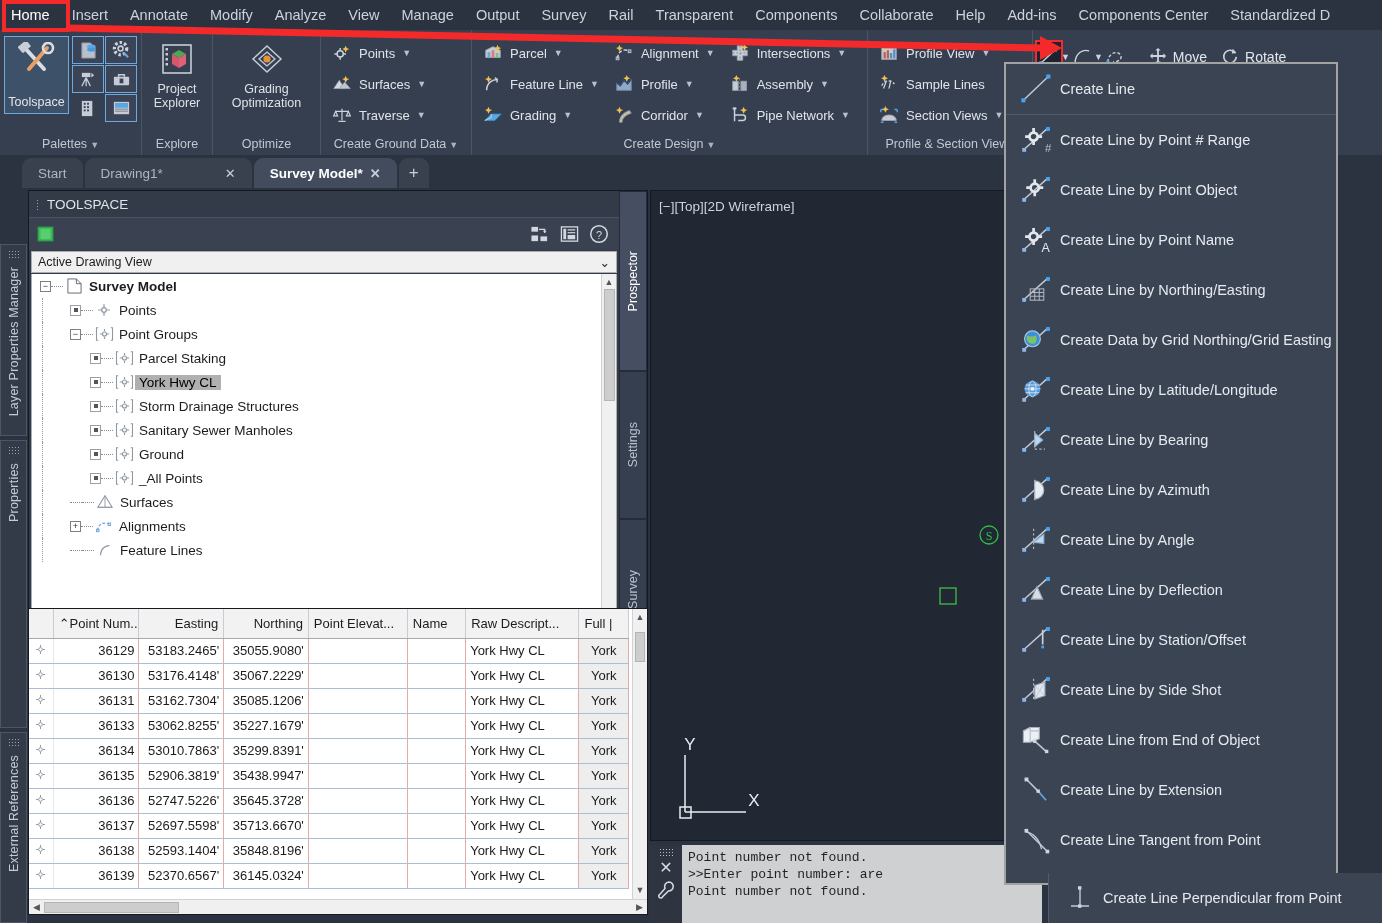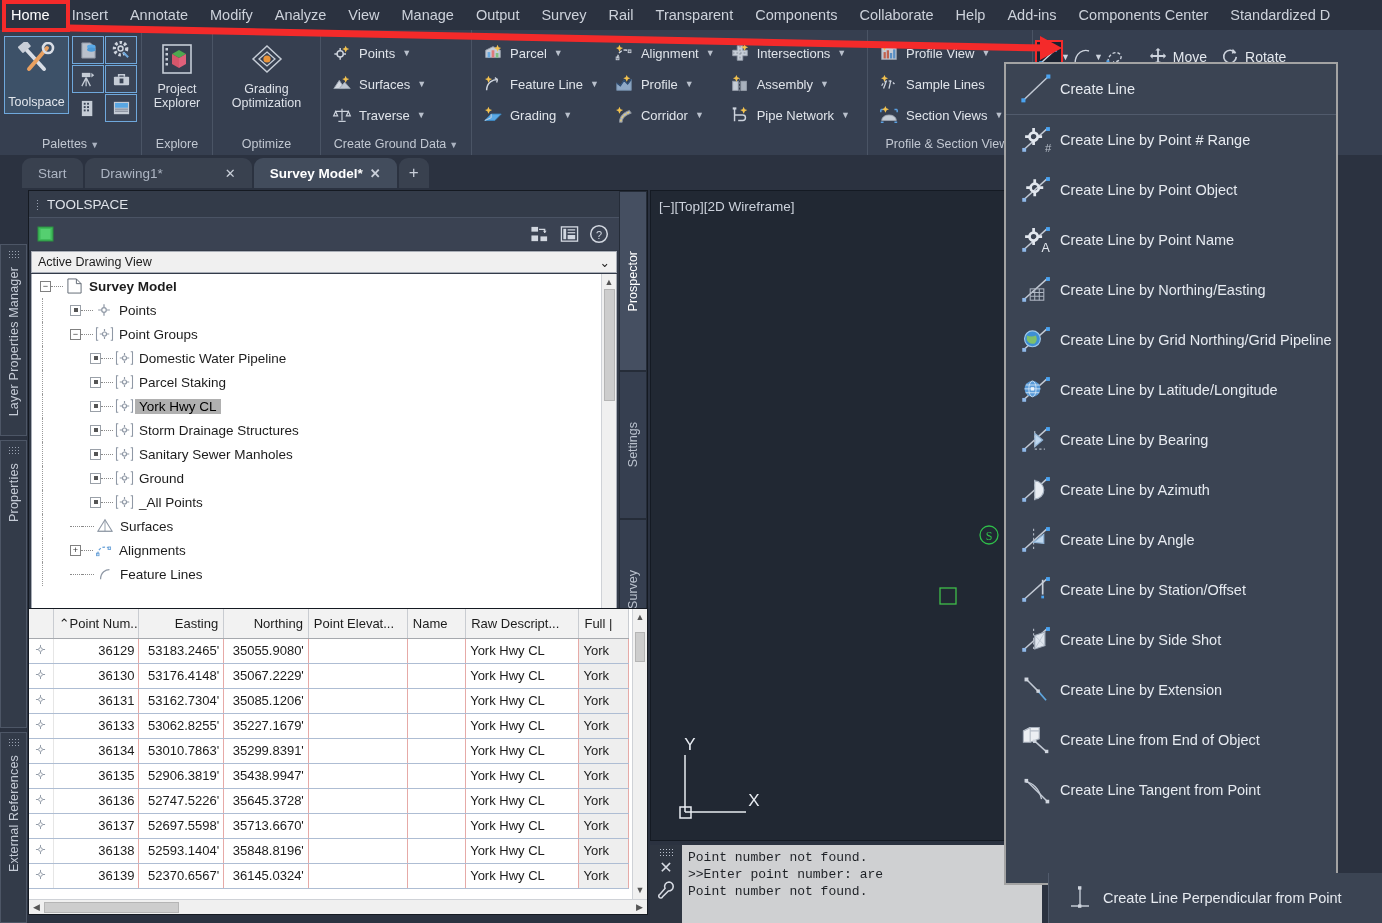--- a/index.html
+++ b/index.html
@@ -180,21 +180,21 @@
     background:#f2f2f2; font-weight:normal; height:29px;
     border-right:1px solid #c9ccd1; border-bottom:1px solid #a6a9ae;
     padding:0 5px; white-space:nowrap; overflow:hidden;
   }
   table.pt td {
     height:25px; border-right:1px solid #e6aaa7; border-bottom:1px solid #aebdd3;
     padding:0 4px; white-space:nowrap; overflow:hidden;
   }
   table.pt td.num { text-align:right; }
   table.pt td.icn { border-right:1px solid #e6e6e6; text-align:center; }
-  table.pt td.fulld { background:#eeeeee; }
+  table.pt td.fulld { background:#eeeeee;text-align:center; }
   th.rt { text-align:right; }
   th.lt { text-align:left; }
   #pt-vscroll { position:absolute; right:0; top:0; width:15px; bottom:15px; background:#f0f0f0; border-left:1px solid #cfd2d7;}
   #pt-hscroll { position:absolute; left:0; right:0; bottom:0; height:15px; background:#f0f0f0; border-top:1px solid #cfd2d7;
       display:flex; align-items:center;}
 
   
   #ts-rtabs { width:28px; display:flex; flex-direction:column; background:#2b3240; }
   .rtab {
     flex:0 0 auto; display:flex; align-items:center; justify-content:center;
@@ -533,20 +533,23 @@
                 <path d="M5 4v14M5 11h9a3 3 0 0 1 0 6H9" stroke="#cdd3dd" stroke-width="1.6" fill="none"></path>
                 <rect x="3" y="2.6" width="4" height="2.4" fill="#cdd3dd"></rect>
                 <path d="M15 2l1.2 2.6L19 5.6l-2.6 1.2L15 9.5l-1.2-2.7L11.2 5.6l2.6-1z" fill="#f2c14e"></path>
               </svg>
           </div>
           <span>Pipe Network</span>
           <span class="caret">▼</span>
         </div>
       </div>
     </div>
+    <div class="panel-title">
+      <span>Create Design</span><span class="caret">▼</span>
+    </div>
   </div>
 
   <div class="panel" style="width:165px">
     <div class="panel-body">
       <div class="rowcol">
         <div class="rbtn">
           <div class="gl">
             <svg width="20" height="20" viewBox="0 0 22 22">
                 <rect x="3" y="5" width="16" height="13" fill="#c5ccd6" stroke="#9aa2ae"></rect>
                 <g fill="#c0614d">
@@ -753,35 +756,20 @@
             <span class="exp">−</span>
             <span class="lead"></span>
             <span class="ico">
               <svg width="19" height="16" viewBox="0 0 21 18">
                 <path d="M3.5 2h-2v14h2M17.5 2h2v14h-2" fill="none" stroke="#8f98a5" stroke-width="1.2"></path>
                 <circle cx="10.5" cy="9" r="2.3" fill="none" stroke="#9099a6" stroke-width="1.3"></circle>
                 <path d="M10.5 3.4v2.6M10.5 12v2.6M5.2 9h2.6M13.2 9h2.6" stroke="#9099a6" stroke-width="1.3"></path>
               </svg>
             </span>
             <span class="lab">Point Groups</span>
-          </div>
-          <div class="tnode">
-            <div style="width:48px;height:24px;border-left:1px dotted #9a9a9a;margin-left:10px"></div>
-            <span class="dot">
-              <i></i>
-            </span>
-            <span class="lead"></span>
-            <span class="ico">
-              <svg width="19" height="16" viewBox="0 0 21 18">
-                <path d="M3.5 2h-2v14h2M17.5 2h2v14h-2" fill="none" stroke="#8f98a5" stroke-width="1.2"></path>
-                <circle cx="10.5" cy="9" r="2.3" fill="none" stroke="#9099a6" stroke-width="1.3"></circle>
-                <path d="M10.5 3.4v2.6M10.5 12v2.6M5.2 9h2.6M13.2 9h2.6" stroke="#9099a6" stroke-width="1.3"></path>
-              </svg>
-            </span>
-            <span class="lab">Domestic Water Pipeline</span>
           </div>
           <div class="tnode">
             <div style="width:48px;height:24px;border-left:1px dotted #9a9a9a;margin-left:10px"></div>
             <span class="dot">
               <i></i>
             </span>
             <span class="lead"></span>
             <span class="ico">
               <svg width="19" height="16" viewBox="0 0 21 18">
                 <path d="M3.5 2h-2v14h2M17.5 2h2v14h-2" fill="none" stroke="#8f98a5" stroke-width="1.2"></path>
@@ -1208,21 +1196,21 @@
         <span class="gl">
           <svg width="34" height="34" viewBox="0 0 30 28">
             <line x1="4" y1="22" x2="24" y2="4" stroke="#c2c9d4" stroke-width="1.3"></line>
             <rect x="2" y="21" width="3.4" height="3.4" fill="#8fb8e8"></rect>
             <rect x="23" y="2.6" width="3.4" height="3.4" fill="#4aa3f0"></rect>
             <circle cx="11" cy="13" r="7" fill="#3e8fd4"></circle>
             <path d="M6 10 q4 2 8 0 q2 4 -1 7 q-5 1 -7 -3z" fill="#7fc06a"></path>
             <circle cx="11" cy="13" r="7" fill="none" stroke="#9fc8ea"></circle>
           </svg>
         </span>
-        <span>Create Line by Grid Northing/Grid Pipeline</span>
+        <span>Create Data by Grid Northing/Grid Easting</span>
       </div>
       <div class="dd-item">
         <span class="gl">
           <svg width="34" height="34" viewBox="0 0 30 28">
             <line x1="4" y1="22" x2="24" y2="4" stroke="#c2c9d4" stroke-width="1.3"></line>
             <rect x="2" y="21" width="3.4" height="3.4" fill="#8fb8e8"></rect>
             <rect x="23" y="2.6" width="3.4" height="3.4" fill="#4aa3f0"></rect>
             <circle cx="11" cy="13" r="7" fill="#5a9bd8"></circle>
             <g stroke="#cfe3f5" stroke-width="0.8" fill="none">
               <ellipse cx="11" cy="13" rx="3.2" ry="7"></ellipse>
@@ -1269,20 +1257,31 @@
           </svg>
         </span>
         <span>Create Line by Angle</span>
       </div>
       <div class="dd-item">
         <span class="gl">
           <svg width="34" height="34" viewBox="0 0 30 28">
             <line x1="4" y1="22" x2="24" y2="4" stroke="#c2c9d4" stroke-width="1.3"></line>
             <rect x="2" y="21" width="3.4" height="3.4" fill="#8fb8e8"></rect>
             <rect x="23" y="2.6" width="3.4" height="3.4" fill="#4aa3f0"></rect>
+            <path d="M10 22 L20 22 L15 11 Z" fill="#d6dde5" stroke="#9aa4b2"></path>
+          </svg>
+        </span>
+        <span>Create Line by Deflection</span>
+      </div>
+      <div class="dd-item">
+        <span class="gl">
+          <svg width="34" height="34" viewBox="0 0 30 28">
+            <line x1="4" y1="22" x2="24" y2="4" stroke="#c2c9d4" stroke-width="1.3"></line>
+            <rect x="2" y="21" width="3.4" height="3.4" fill="#8fb8e8"></rect>
+            <rect x="23" y="2.6" width="3.4" height="3.4" fill="#4aa3f0"></rect>
             <path d="M20 5 v13" stroke="#c9d0da" stroke-width="1.5"></path>
             <rect x="18.8" y="19" width="2.4" height="2.4" fill="#4aa3f0"></rect>
           </svg>
         </span>
         <span>Create Line by Station/Offset</span>
       </div>
       <div class="dd-item">
         <span class="gl">
           <svg width="34" height="34" viewBox="0 0 30 28">
             <line x1="4" y1="22" x2="24" y2="4" stroke="#c2c9d4" stroke-width="1.3"></line>
@@ -1291,39 +1290,39 @@
             <path d="M12 4 v20" stroke="#b0b8c4" stroke-dasharray="2 2"></path>
             <path d="M13 10 L22 7 L22 19 L13 22 Z" fill="#dfe6ee" stroke="#9aa4b2"></path>
             <path d="M13 10 L22 19 M22 7 L13 22" stroke="#b6c0cc" stroke-width="0.7"></path>
           </svg>
         </span>
         <span>Create Line by Side Shot</span>
       </div>
       <div class="dd-item">
         <span class="gl">
           <svg width="34" height="34" viewBox="0 0 30 28">
-            <line x1="6" y1="5" x2="16" y2="15" stroke="#c2c9d4" stroke-width="1.3"></line>
-            <line x1="16" y1="15" x2="23" y2="23" stroke="#5fa6de" stroke-width="1.5"></line>
-            <rect x="4" y="3" width="3.4" height="3.4" fill="#cfd5de"></rect>
-            <rect x="14.5" y="13.5" width="3" height="3" fill="#cfd5de"></rect>
-          </svg>
-        </span>
-        <span>Create Line by Extension</span>
-      </div>
-      <div class="dd-item">
-        <span class="gl">
-          <svg width="34" height="34" viewBox="0 0 30 28">
             <path d="M3 6 L9 3 L17 3 L17 13 L9 16 L3 16 Z" fill="#eceff3" stroke="#a8b0bc"></path>
             <path d="M3 6 L9 3 M9 3 L9 16 M9 6 L17 6" stroke="#b6bec9" fill="none"></path>
             <line x1="13" y1="15" x2="23" y2="24" stroke="#c2c9d4" stroke-width="1.3"></line>
             <rect x="11.4" y="13.6" width="3" height="3" fill="#cfd5de"></rect>
             <rect x="22" y="22.6" width="3" height="3" fill="#cfd5de"></rect>
           </svg>
         </span>
         <span>Create Line from End of Object</span>
+      </div>
+      <div class="dd-item">
+        <span class="gl">
+          <svg width="34" height="34" viewBox="0 0 30 28">
+            <line x1="6" y1="5" x2="16" y2="15" stroke="#c2c9d4" stroke-width="1.3"></line>
+            <line x1="16" y1="15" x2="23" y2="23" stroke="#5fa6de" stroke-width="1.5"></line>
+            <rect x="4" y="3" width="3.4" height="3.4" fill="#cfd5de"></rect>
+            <rect x="14.5" y="13.5" width="3" height="3" fill="#cfd5de"></rect>
+          </svg>
+        </span>
+        <span>Create Line by Extension</span>
       </div>
       <div class="dd-item">
         <span class="gl">
           <svg width="34" height="34" viewBox="0 0 30 28">
             <path d="M5 7 C11 7, 17 13, 19 22" fill="none" stroke="#c2c9d4" stroke-width="1.2"></path>
             <line x1="6" y1="6" x2="24" y2="24" stroke="#c2c9d4" stroke-width="1.3"></line>
             <rect x="4" y="4.2" width="3.2" height="3.2" fill="#cfd5de"></rect>
             <rect x="22.6" y="22.6" width="3.2" height="3.2" fill="#cfd5de"></rect>
           </svg>
         </span>

